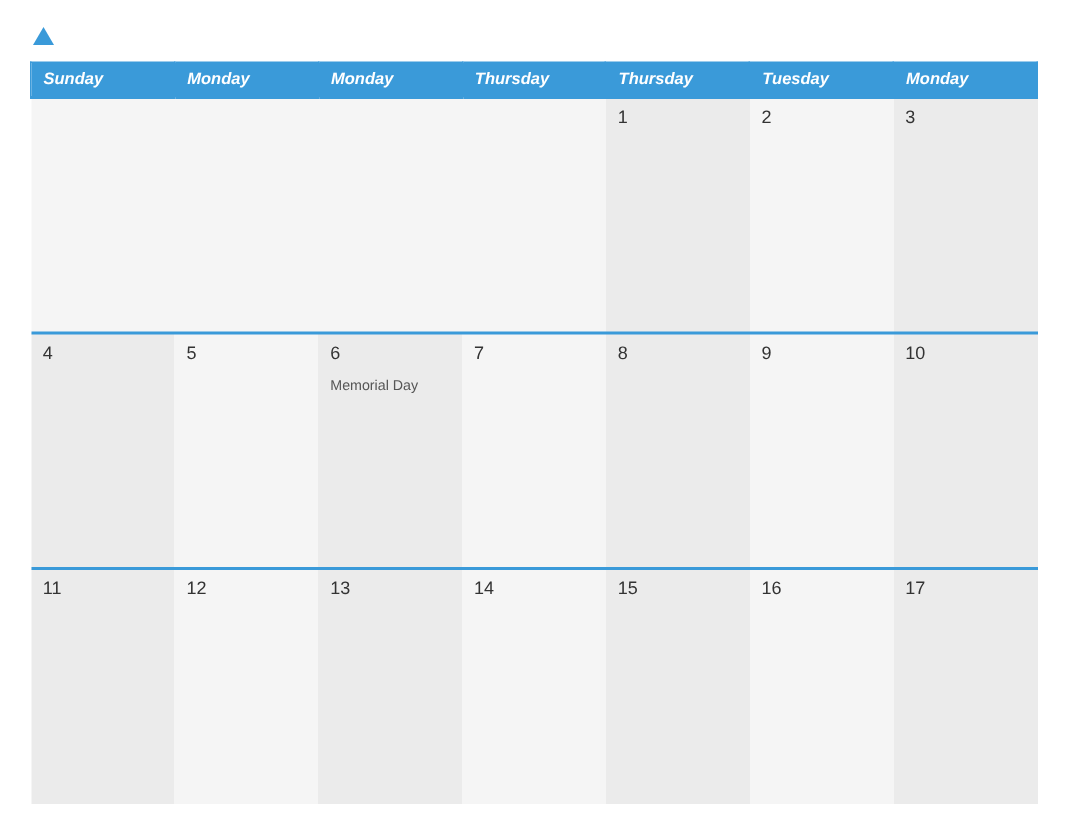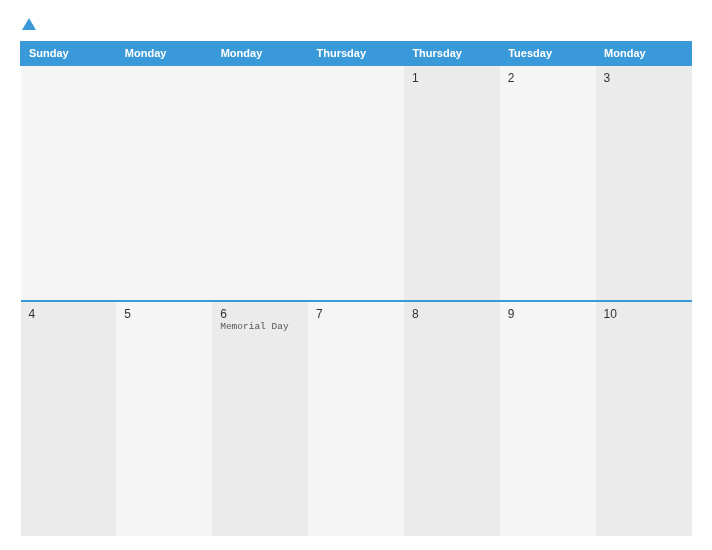--- a/index.html
+++ b/index.html
@@ -79,20 +79,21 @@
       flex: 1;
     }
     .calendar-table thead tr th {
       background: #3a9ad9;
       color: #fff;
       font-size: 11px;
       font-weight: 600;
       padding: 5px 8px;
       text-align: left;
       border: 1px solid #3a9ad9;
+      font-style: italic;
     }
     .calendar-table tbody tr {
       height: 72px;
     }
     .calendar-table tbody tr td {
       border-top: 2px solid #3a9ad9;
       border-left: none;
       border-right: none;
       border-bottom: none;
       vertical-align: top;
@@ -109,22 +110,21 @@
       background: #f5f5f5;
     }
     .day-num {
       font-size: 12px;
       color: #333;
       font-weight: 400;
     }
     .holiday-label {
       font-size: 9.5px;
       color: #555;
-      margin-top: 0;
-      font-family: Liberation Mono, monospace;
+      margin-top: 10px;
     }
   </style>
 </head>
 <body>
 
 <div class="page">
   <div class="header">
     <div class="logo">
       <div class="logo-text-wrap">
         <div class="logo-row1">
@@ -183,15 +183,38 @@
           <td>
             <div class="day-num">8</div>
           </td>
           <td>
             <div class="day-num">9</div>
           </td>
           <td>
             <div class="day-num">10</div>
           </td>
         </tr>
+        <tr>
+          <td>
+            <div class="day-num">11</div>
+          </td>
+          <td>
+            <div class="day-num">12</div>
+          </td>
+          <td>
+            <div class="day-num">13</div>
+          </td>
+          <td>
+            <div class="day-num">14</div>
+          </td>
+          <td>
+            <div class="day-num">15</div>
+          </td>
+          <td>
+            <div class="day-num">16</div>
+          </td>
+          <td>
+            <div class="day-num">17</div>
+          </td>
+        </tr>
       </tbody>
   </table>
 </div>
 
 </body></html>

